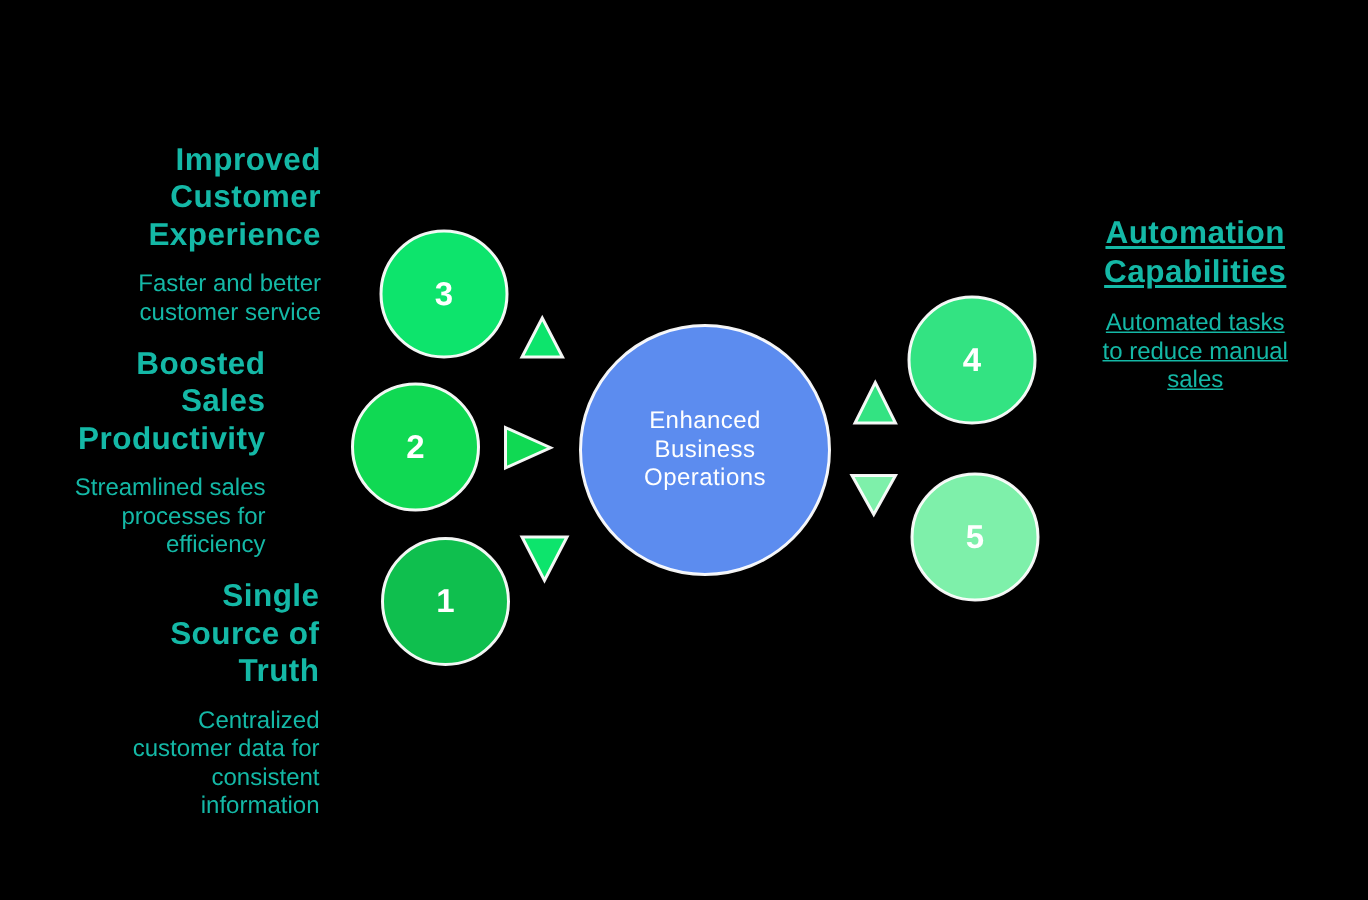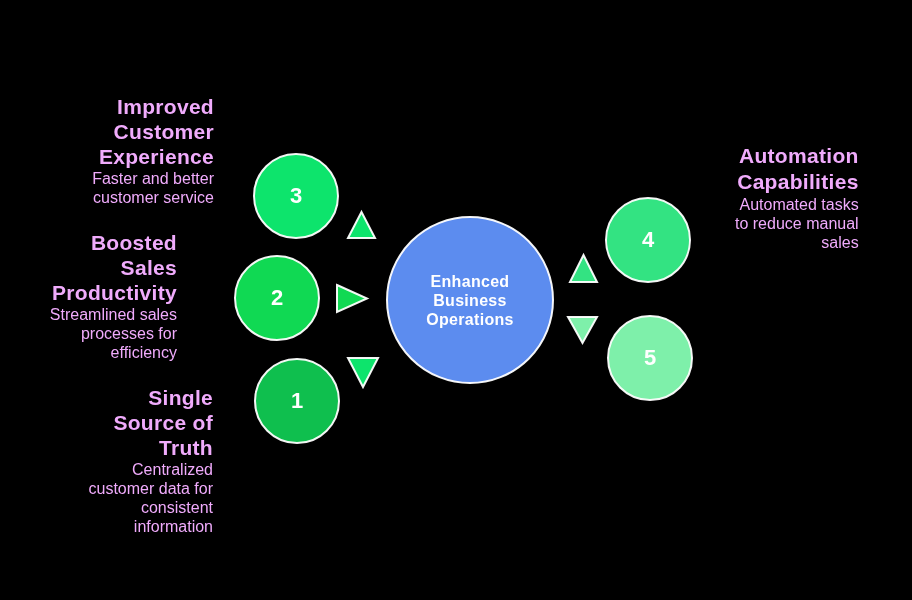--- a/index.html
+++ b/index.html
@@ -6,38 +6,38 @@
   .stage{
     position:relative;width:912px;height:600px;overflow:hidden;
     background:#000;
     font-family:"Liberation Sans", sans-serif;
   }
   .stage svg{position:absolute;left:0;top:0;}
   .shape{stroke:#ffffff;stroke-opacity:.95;stroke-width:2;}
   .center-label{
     position:absolute;left:470px;top:300px;transform:translate(-50%,-50%);
     width:170px;text-align:center;color:#ffffff;
-    font-size:16px;line-height:19px;font-weight:700;
+    font-size:16px;line-height:19px;font-weight:400;
     white-space:pre-line;letter-spacing:.3px;
   }
   .node-number{
     position:absolute;transform:translate(-50%,-50%);
     color:#ffffff;font-size:22px;font-weight:600;
   }
-  .benefit{position:absolute;color:#f0abfc;}
+  .benefit{position:absolute;color:#14b8a6;}
   .benefit .title{
     font-size:21px;line-height:25px;font-weight:600;
     white-space:pre-line;letter-spacing:.3px;
   }
   .benefit .desc{
     font-size:16px;line-height:19px;font-weight:400;
-    white-space:pre-line;
+    white-space:pre-line;margin-top:11px;
   }
   .side-left{text-align:right;}
-  .side-right{text-align:right;}
+  .side-right{text-align:center;text-decoration:underline;}
   .side-right .title{line-height:26px;}
   .b1{top:94px;right:698px;}
   .b2{top:230px;right:735px;}
   .b3{top:385px;right:699px;}
   .b4{top:143px;left:735px;}
   .b5{top:341px;left:735px;}
   .n1{left:297px;top:401px;}
   .n2{left:277px;top:298px;}
   .n3{left:296px;top:196px;}
   .n4{left:648px;top:240px;}

